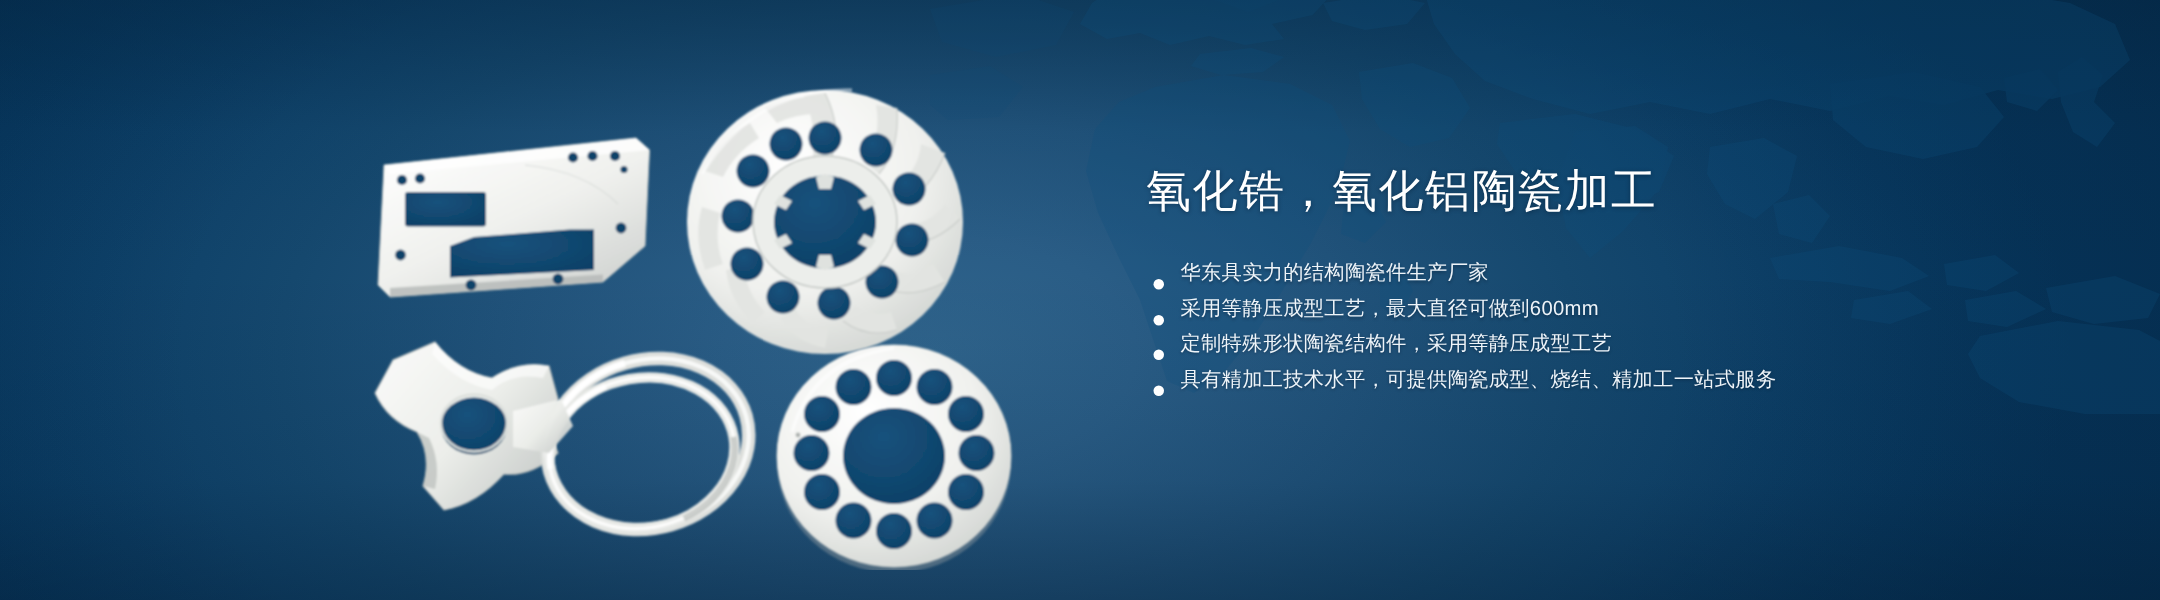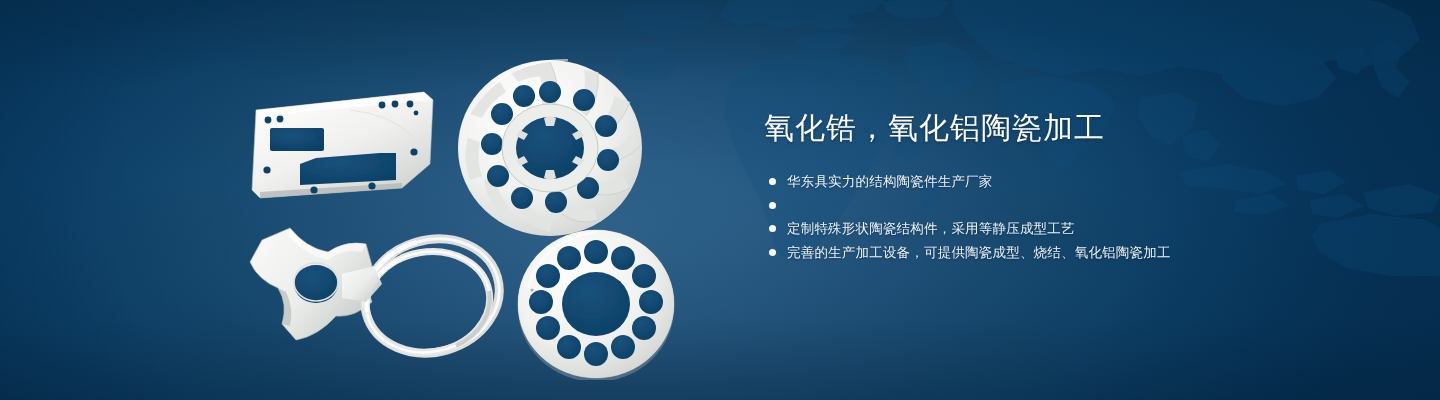--- a/index.html
+++ b/index.html
@@ -92,21 +92,21 @@
     white-space: nowrap;
     text-shadow: 0 1px 3px rgba(0,20,40,0.45);
   }
   .bullets {
     list-style: none;
     margin: 0;
     padding: 0;
   }
   .bullet-item {
     display: flex;
-    align-items: center;
+    align-items: flex-end;
     height: 23px;
     margin: 0 0 0.5px 0;
   }
   .bullet-dot {
     flex: 0 0 auto;
     width: 7px;
     height: 7px;
     border-radius: 50%;
     background: #ffffff;
     margin-right: 11px;
@@ -338,25 +338,26 @@
 
   <div class="copy">
     <h1 class="headline">氧化锆，氧化铝陶瓷加工</h1>
     <ul class="bullets">
       <li class="bullet-item">
         <span class="bullet-dot"></span>
         <span class="bullet-text">华东具实力的结构陶瓷件生产厂家</span>
       </li>
       <li class="bullet-item">
         <span class="bullet-dot"></span>
+        <span class="bullet-text">采用等静压成型工艺，最大直径可做到600mm</span>
       </li>
       <li class="bullet-item">
         <span class="bullet-dot"></span>
         <span class="bullet-text">定制特殊形状陶瓷结构件，采用等静压成型工艺</span>
       </li>
       <li class="bullet-item">
         <span class="bullet-dot"></span>
-        <span class="bullet-text">完善的生产加工设备，可提供陶瓷成型、烧结、氧化铝陶瓷加工</span>
+        <span class="bullet-text">具有精加工技术水平，可提供陶瓷成型、烧结、精加工一站式服务</span>
       </li>
     </ul>
   </div>
 
 </div>
 
 </body></html>

